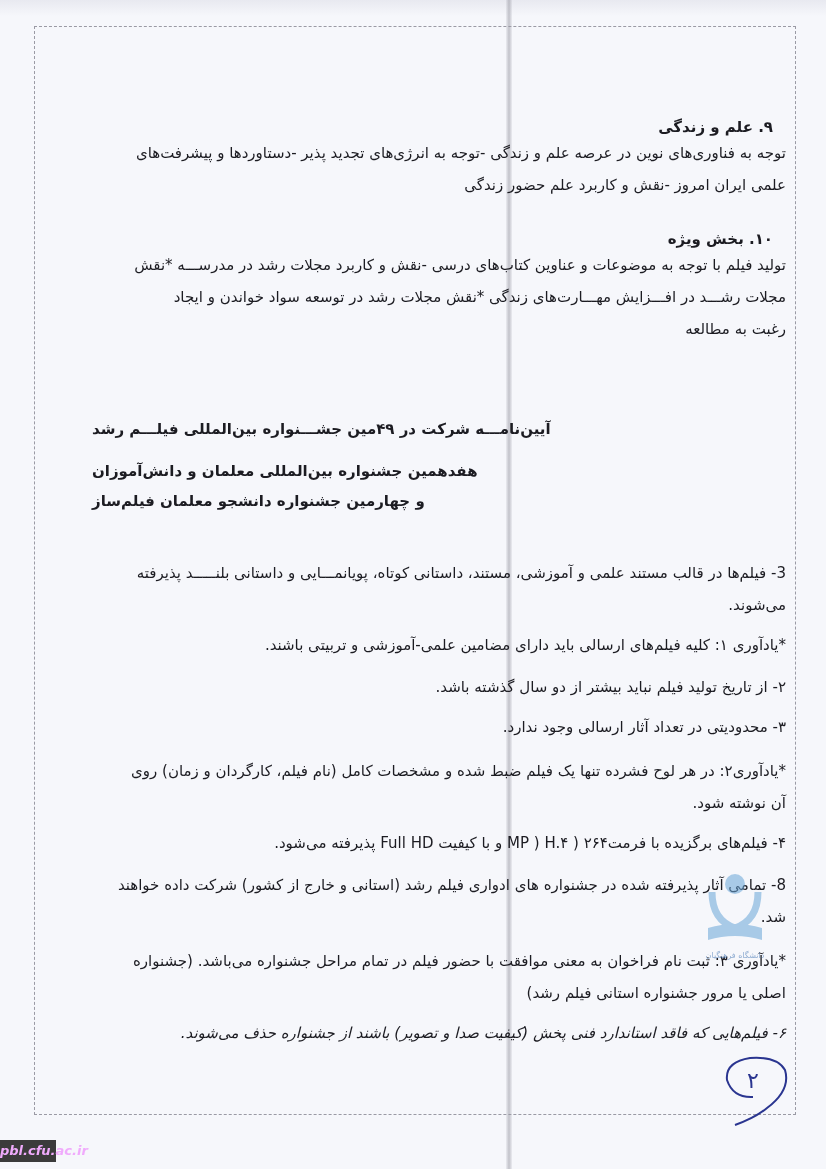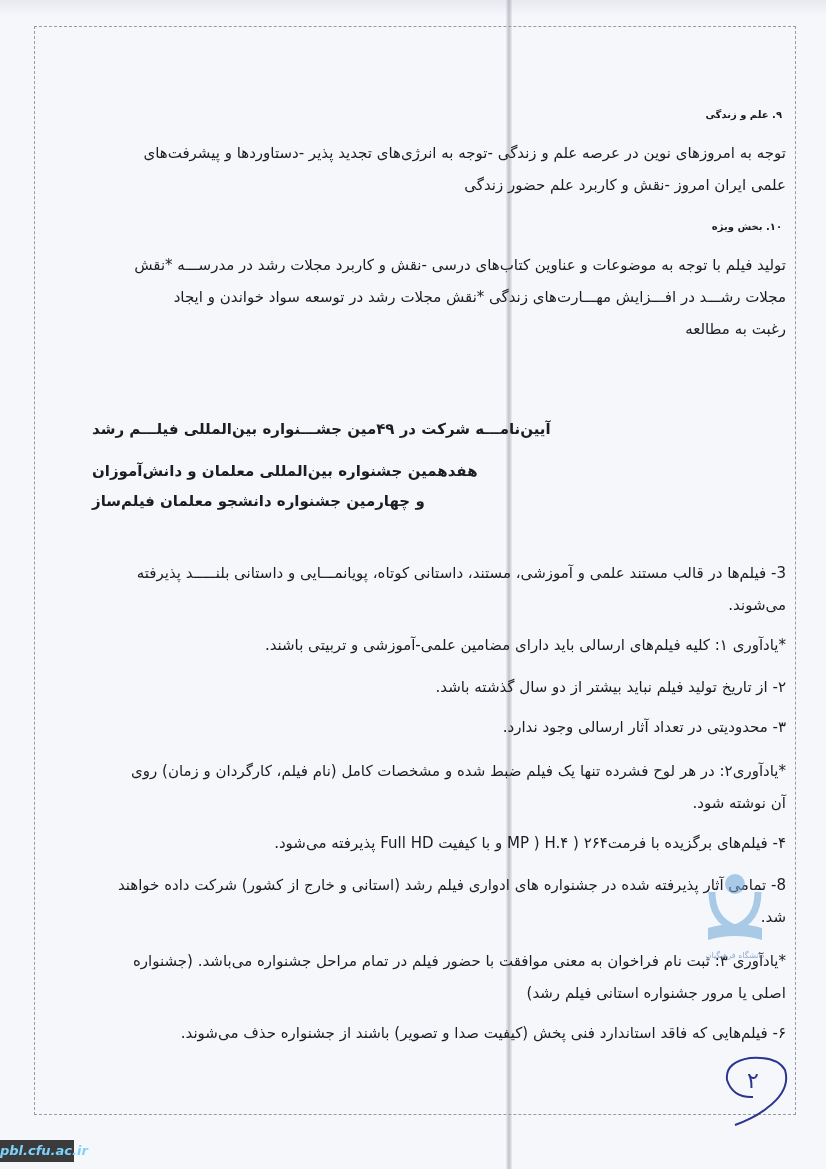--- a/index.html
+++ b/index.html
@@ -19,46 +19,46 @@
       border-right: 1px dashed #9a9aa4; border-bottom: 1px dashed #9a9aa4;
     }
     .fold-line {
       position: absolute; left: 506px; top: 0; width: 6px; height: 1169px;
       background: linear-gradient(90deg, rgba(190,190,200,0.2), rgba(150,150,160,0.55), rgba(190,190,200,0.2));
     }
     .content {
       position: absolute; left: 92px; top: 100px; width: 694px;
       direction: rtl; text-align: right;
     }
-    .sec-title { font-weight: bold; font-size: 10px; margin: 4px; position: absolute; right: 0; }
+    .sec-title { font-weight: bold; font-size: 15px; margin: 13px; position: absolute; right: 0; }
     .para { font-size: 15px; line-height: 30px; margin: 0; position: absolute; right: 0; width: 694px; text-align: justify; text-align-last: right; }
     .center-title { font-weight: bold; font-size: 15px; position: absolute; width: 694px; text-align: left; right: 0; }
     .item { font-size: 15px; line-height: 30px; position: absolute; right: 0; width: 694px; text-align: justify; text-align-last: right; }
     .logo-watermark {
       position: absolute; left: 700px; top: 862px; width: 70px; height: 110px; opacity: 0.55;
     }
     .page-number {
       position: absolute; left: 715px; top: 1050px; width: 80px; height: 80px;
     }
     .site-badge {
-      position: absolute; left: 0; top: 1140px; width: 74px; height: 22px;
-      background: #3b3b3b; color: #7dd3fc; font-weight: bold; font-style: italic;
+      position: absolute; left: 0; top: 1140px; width: 56px; height: 22px;
+      background: #3b3b3b; color: #f0abfc; font-weight: bold; font-style: italic;
       font-size: 13px; line-height: 22px; text-align: center;
     }
   </style>
 </head>
 <body>
 
 <div class="top-shadow"></div>
 <div class="page-frame"></div>
 <div class="fold-line"></div>
 
 <div class="content">
   <div class="sec-title" style="top:5px;">۹. علم و زندگی</div>
-  <p class="para" style="top:38px;">توجه به امروز‌های نوین در عرصه علم و زندگی -توجه به انرژی‌های تجدید پذیر -دستاوردها و پیشرفت‌های</p>
+  <p class="para" style="top:38px;">توجه به فناوری‌های نوین در عرصه علم و زندگی -توجه به انرژی‌های تجدید پذیر -دستاوردها و پیشرفت‌های</p>
   <p class="para" style="top:70px;">علمی ایران امروز  -نقش و کاربرد علم حضور زندگی</p>
 
   <div class="sec-title" style="top:117px;text-align:center;">۱۰. بخش ویژه</div>
   <p class="para" style="top:150px;">تولید فیلم با توجه به موضوعات و عناوین کتاب‌های درسی  -نقش و کاربرد مجلات رشد در مدرســـه *نقش</p>
   <p class="para" style="top:182px;">مجلات رشـــد در افـــزایش مهـــارت‌های زندگی  *نقش مجلات رشد در توسعه سواد خواندن و ایجاد</p>
   <p class="para" style="top:214px;">رغبت به مطالعه</p>
 
   <div class="center-title" style="top:320px;">آیین‌نامـــه شرکت در ۴۹مین جشـــنواره بین‌المللی فیلـــم رشد</div>
   <div class="center-title" style="top:362px;">هفدهمین جشنواره بین‌المللی معلمان و دانش‌آموزان</div>
   <div class="center-title" style="top:392px;">و چهارمین جشنواره دانشجو معلمان فیلم‌ساز</div>
@@ -68,21 +68,21 @@
   <div class="item" style="top:530px; padding-right:0;">*یادآوری ۱: کلیه فیلم‌های ارسالی باید دارای مضامین علمی-آموزشی و تربیتی باشند.</div>
   <div class="item" style="top:572px;">۲- از تاریخ تولید فیلم نباید بیشتر از دو سال گذشته باشد.</div>
   <div class="item" style="top:612px;">۳- محدودیتی در تعداد آثار ارسالی وجود ندارد.</div>
   <div class="item" style="top:656px;">*یادآوری۲: در هر لوح فشرده تنها یک فیلم ضبط شده و مشخصات کامل (نام فیلم، کارگردان و زمان) روی</div>
   <div class="item" style="top:688px;">آن نوشته شود.</div>
   <div class="item" style="top:728px;">۴- فیلم‌های برگزیده با فرمتMP ) H.۴ ) ۲۶۴ و با کیفیت Full HD پذیرفته می‌شود.</div>
   <div class="item" style="top:770px;">8- تمامی آثار پذیرفته شده در جشنواره های ادواری فیلم رشد (استانی و خارج از کشور) شرکت داده خواهند</div>
   <div class="item" style="top:802px;">شد.</div>
   <div class="item" style="top:846px;">*یادآوری ۳: ثبت نام فراخوان به معنی موافقت با حضور فیلم در تمام مراحل جشنواره می‌باشد. (جشنواره</div>
   <div class="item" style="top:878px;">اصلی یا مرور جشنواره استانی فیلم رشد)</div>
-  <div class="item" style="top:918px;">۶- فیلم‌هایی که فاقد استاندارد فنی پخش (کیفیت صدا و تصویر) باشند از جشنواره حذف می‌شوند.</div>
+  <div class="item" style="top:918px;font-style:italic;">۶- فیلم‌هایی که فاقد استاندارد فنی پخش (کیفیت صدا و تصویر) باشند از جشنواره حذف می‌شوند.</div>
 </div>
 
 <svg class="logo-watermark" viewBox="0 0 70 110">
   <circle cx="35" cy="22" r="10" fill="#6aa6d8"></circle>
   <path d="M12 30 Q12 58 35 66 Q58 58 58 30" fill="none" stroke="#6aa6d8" stroke-width="7"></path>
   <path d="M8 66 Q35 58 62 66 L62 78 Q35 70 8 78 Z" fill="#6aa6d8"></path>
   <text x="35" y="96" font-size="8" fill="#3a6fb0" text-anchor="middle" font-family="DejaVu Sans, sans-serif">دانشگاه فرهنگیان</text>
 </svg>
 
 <svg class="page-number" viewBox="0 0 80 80">

